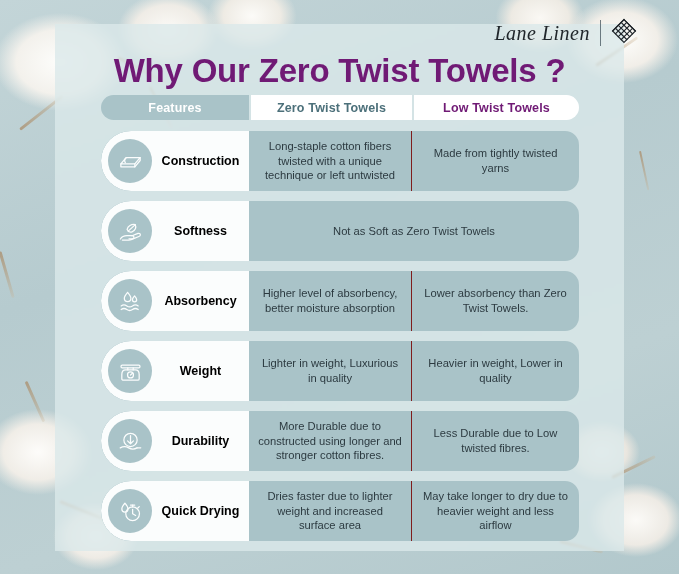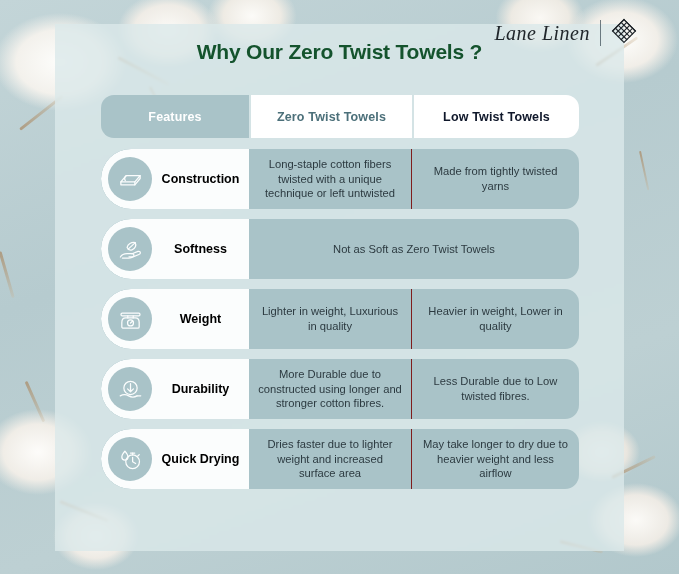--- a/index.html
+++ b/index.html
@@ -75,42 +75,42 @@
     height: 26px;
     background: #43535c;
     opacity: .75;
   }
   .brand-mark { display: block; }
 
   
   .title {
     position: absolute;
     left: 0; right: 0;
-    top: 40px;
+    top: 52px;
     text-align: center;
-    font-size: 21px;
+    font-size: 33px;
     font-weight: 700;
     letter-spacing: -0.2px;
-    color: #14532d;
+    color: #701a75;
     z-index: 5;
   }
 
   
   .table {
     position: absolute;
     left: 101px;
     top: 95px;
     width: 478px;
     z-index: 4;
   }
 
   
   .thead {
     display: flex;
-    height: 43px;
+    height: 25px;
     margin-bottom: 11px;
   }
   .th {
     display: flex;
     align-items: center;
     justify-content: center;
     font-size: 12.5px;
     font-weight: 700;
     letter-spacing: .15px;
   }
@@ -122,21 +122,21 @@
   }
   .th-zero {
     width: 161px;
     background: #ffffff;
     color: #4c707a;
     margin-left: 2px;
   }
   .th-low {
     width: 165px;
     background: #ffffff;
-    color: #0f172a;
+    color: #701a75;
     margin-left: 2px;
     border-radius: 0 13px 13px 0;
   }
 
   
   .row {
     display: flex;
     align-items: stretch;
     height: 60px;
     margin-bottom: 10px;
@@ -267,20 +267,37 @@
             <path d="M3.5 21.8 C5 19.3 7.6 18.4 10.4 18.4 L15.6 18.4 C16.8 18.4 17.6 19.1 17.6 20 C17.6 20.9 16.8 21.6 15.6 21.6 L12.4 21.6"></path>
             <path d="M15.6 18.4 L21.8 16 C23 15.6 24 16.2 24.2 17.1 C24.4 18 23.8 18.8 22.7 19.2 L15.4 22.2 C14.3 22.7 13.3 22.9 12.1 22.9 L5.6 22.9"></path>
           </g>
         </svg>
       </div>
       <div class="feature-label">Softness</div>
     </div>
     <div class="cell-low">Not as Soft as Zero Twist Towels</div>
   </div>
 
+  <div class="row">
+    <div class="cell-feature">
+      <div class="icon-wrap">
+        <svg width="27" height="27" viewBox="0 0 28 28">
+          <g fill="none" stroke="#fbfdfd" stroke-width="1.3" stroke-linejoin="round" stroke-linecap="round">
+            <path d="M11 4.5 C11 4.5 7.6 8.4 7.6 10.7 C7.6 12.6 9.1 14.1 11 14.1 C12.9 14.1 14.4 12.6 14.4 10.7 C14.4 8.4 11 4.5 11 4.5 Z"></path>
+            <path d="M18.2 8.2 C18.2 8.2 16 10.7 16 12.2 C16 13.4 17 14.4 18.2 14.4 C19.4 14.4 20.4 13.4 20.4 12.2 C20.4 10.7 18.2 8.2 18.2 8.2 Z"></path>
+            <path d="M4.3 18.6 C6.3 17.2 8.2 17.2 10.2 18.6 C12.2 20 14.1 20 16.1 18.6 C18.1 17.2 20 17.2 22 18.6"></path>
+            <path d="M4.3 22.3 C6.3 20.9 8.2 20.9 10.2 22.3 C12.2 23.7 14.1 23.7 16.1 22.3 C18.1 20.9 20 20.9 22 22.3"></path>
+          </g>
+        </svg>
+      </div>
+      <div class="feature-label">Absorbency</div>
+    </div>
+    <div class="cell-zero">Higher level of absorbency, better moisture absorption</div>
+    <div class="cell-low">Lower absorbency than Zero Twist Towels.</div>
+  </div>
 
   <div class="row">
     <div class="cell-feature">
       <div class="icon-wrap">
         <svg width="27" height="27" viewBox="0 0 28 28">
           <g fill="none" stroke="#fbfdfd" stroke-width="1.3" stroke-linejoin="round" stroke-linecap="round">
             <rect x="4.2" y="7.3" width="19.6" height="2.9" rx="1.2"></rect>
             <path d="M11.2 10.2 L11.2 12.4 M16.8 10.2 L16.8 12.4"></path>
             <path d="M9 12.4 L19 12.4 C21.4 12.4 23 14.4 23 17.2 L23 21.4 C23 22.4 22.3 23 21.4 23 L6.6 23 C5.7 23 5 22.4 5 21.4 L5 17.2 C5 14.4 6.6 12.4 9 12.4 Z"></path>
             <circle cx="14" cy="17.6" r="3.1"></circle>

